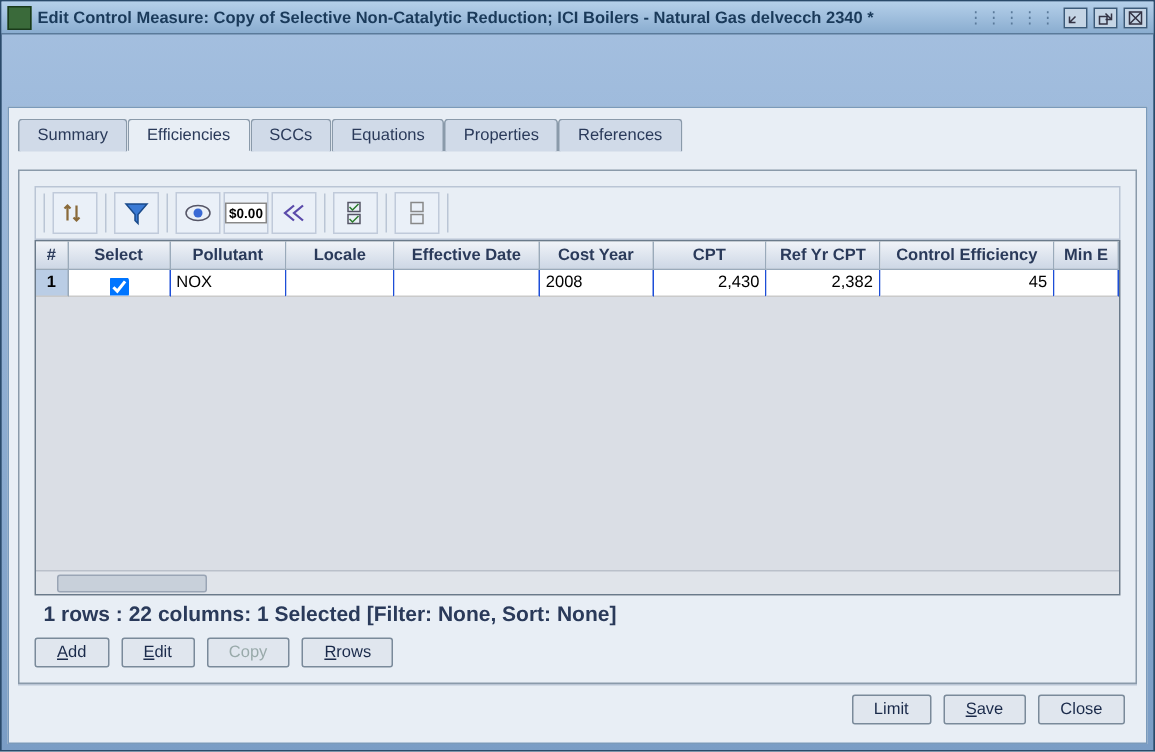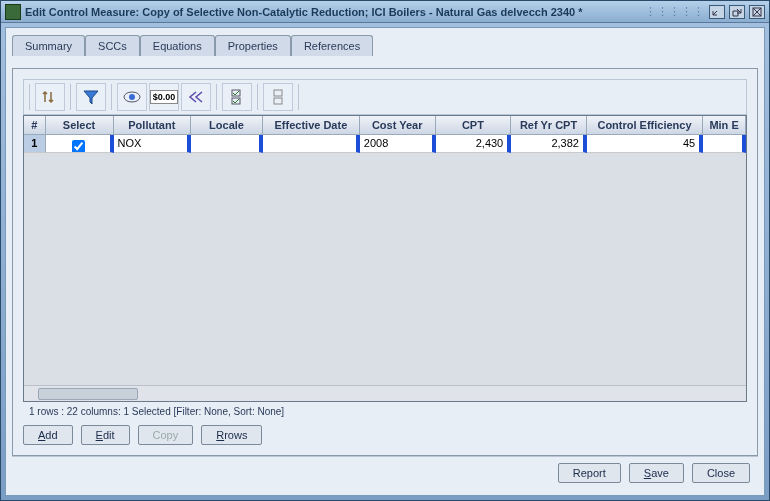--- a/index.html
+++ b/index.html
@@ -12,20 +12,21 @@
     height: 501px;
     overflow: hidden;
   }
   .window {
     width: 770px;
     height: 501px;
     background: linear-gradient(to bottom, #a5c0e0 0%, #7a9dc5 100%);
     border: 1px solid #2a4a6a;
     display: flex;
     flex-direction: column;
+    gap: 44px;
   }
   .titlebar {
     height: 22px;
     background: linear-gradient(to bottom, #b5d0ea 0%, #8aadd0 100%);
     display: flex;
     align-items: center;
     padding: 0 4px;
     border-bottom: 1px solid #5a7a9a;
   }
   .titlebar-icon {
@@ -164,21 +165,21 @@
     border-right: 1px solid #9aaaba;
     border-bottom: 1px solid #9aaaba;
     padding: 3px 4px;
     font-weight: bold;
     color: #2a3a5a;
     text-align: center;
     white-space: nowrap;
     overflow: hidden;
   }
   .grid-row .cell {
-    border-right: 4px solid #1d4ed8;
+    border-right: 1px solid #1d4ed8;
     border-bottom: 1px solid #cacaca;
     padding: 2px 4px;
     background: #fff;
     white-space: nowrap;
     overflow: hidden;
     height: 18px;
   }
   .grid-row.selected .cell.rownum {
     background: #bacde5;
   }
@@ -203,22 +204,22 @@
   .hscroll-thumb {
     position: absolute; left: 14px; top: 2px;
     width: 100px; height: 12px;
     background: #c8d0da;
     border: 1px solid #9aa5b5;
     border-radius: 2px;
   }
   .status {
     padding: 4px 6px;
     color: #2a3a5a;
-    font-weight: normal;
-    font-size: 10px;
+    font-weight: bold;
+    font-size: 14px;
   }
   .action-row {
     display: flex;
     gap: 8px;
     padding: 4px 0 0 0;
     align-items: flex-end;
   }
   .bottom-row {
     display: flex;
     justify-content: flex-end;
@@ -255,20 +256,21 @@
             <path d="M1 1 L9 9 M9 1 L1 9" stroke="#334"></path>
           </svg>
         </div>
     </div>
   </div>
 
   <div class="content">
 
     <div class="tabs">
       <div class="tab">Summary</div>
+      <div class="tab active">Efficiencies</div>
       <div class="tab">SCCs</div>
       <div class="tab">Equations</div>
       <div class="tab">Properties</div>
       <div class="tab">References</div>
     </div>
 
     <div class="tab-panel">
 
 
       <div class="toolbar">
@@ -357,19 +359,19 @@
       <div class="action-row">
         <button class="btn"><span class="underline-key">A</span><span>dd</span></button>
         <button class="btn"><span class="underline-key">E</span><span>dit</span></button>
         <button class="btn" disabled="">Copy</button>
         <button class="btn"><span class="underline-key">R</span><span>rows</span></button>
       </div>
 
     </div>
 
     <div class="bottom-row">
-      <button class="btn">Report</button>
+      <button class="btn">Limit</button>
       <button class="btn"><span class="underline-key">S</span><span>ave</span></button>
       <button class="btn">Close</button>
     </div>
 
   </div>
 </div>
 
 </body></html>

